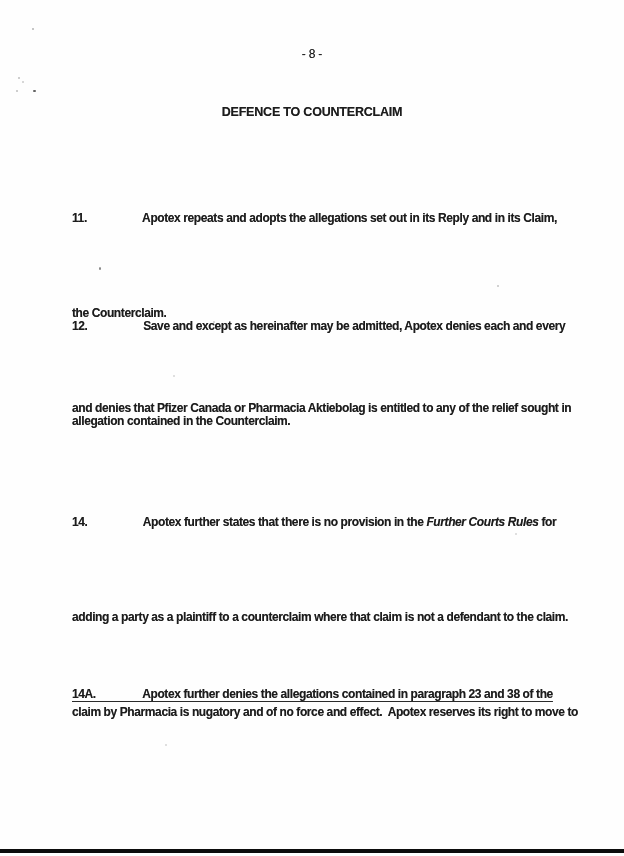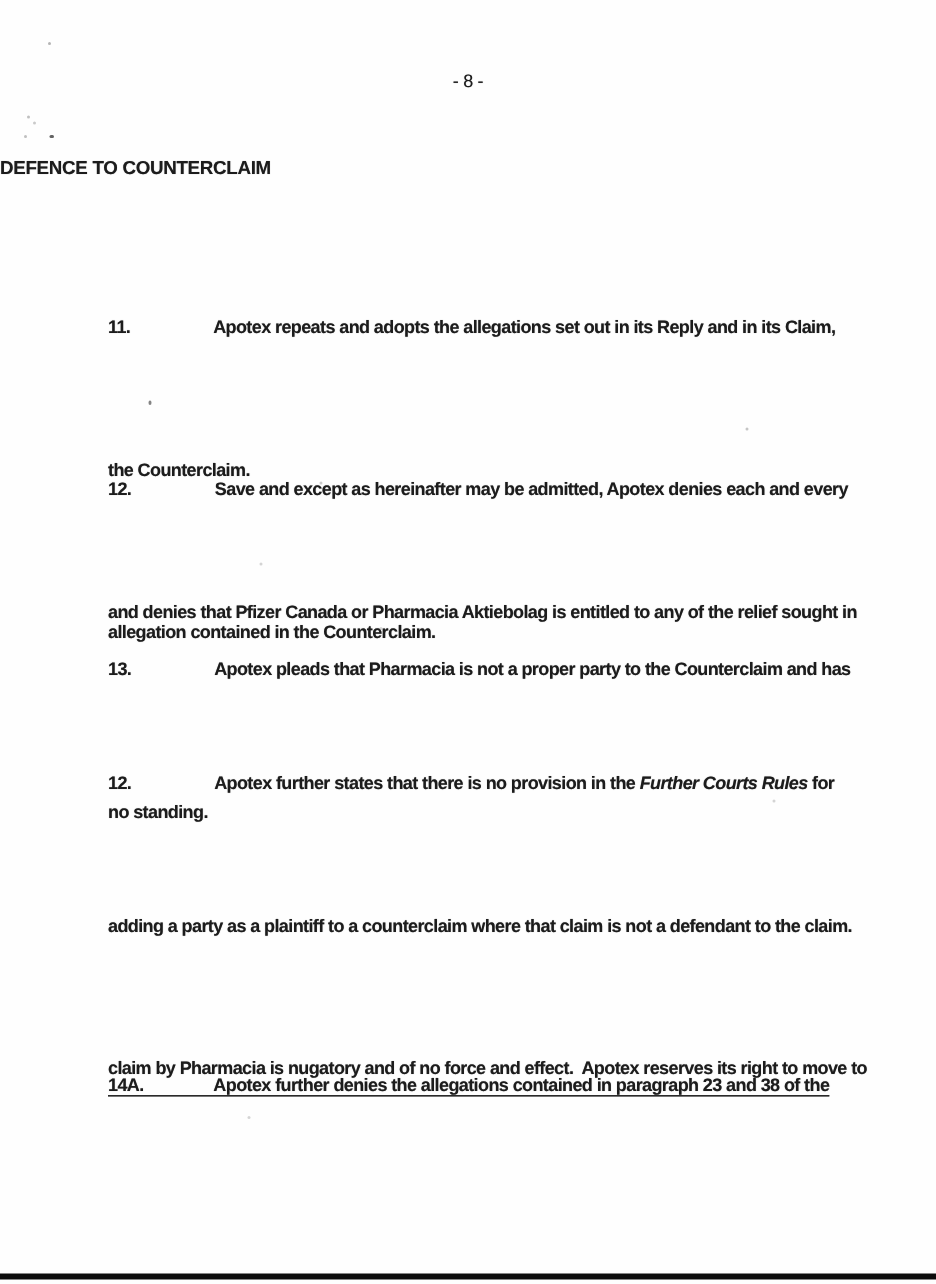--- a/index.html
+++ b/index.html
@@ -7,36 +7,35 @@
     width:624px;height:856px;position:relative;background:#ffffff;
     font-family:"Liberation Sans",sans-serif;color:#1c1c1c;overflow:hidden;
   }
   .page{position:absolute;inset:0;background:#fefefe;overflow:hidden;}
   .pageno{
     position:absolute;top:46px;left:0;width:624px;text-align:center;
     font-size:12px;line-height:16px;letter-spacing:-0.2px;
     text-shadow:0 0 0.5px rgba(30,30,30,0.55);
   }
   .title{
-    position:absolute;top:104px;left:0;width:624px;text-align:left;
+    position:absolute;top:104px;left:0;width:624px;text-align:center;
     font-weight:bold;font-size:12.5px;line-height:16px;letter-spacing:-0.2px;
     text-shadow:0 0 0.5px rgba(30,30,30,0.6);
   }
   .para{
     position:absolute;left:72px;width:520px;
     font-size:12px;line-height:31.6px;letter-spacing:-0.4px;
     white-space:pre;text-shadow:0 0 0.5px rgba(30,30,30,0.55);font-weight:bold;
   }
   .heading{font-weight:bold;}
   .underlined .line{
     text-decoration:underline;
     text-underline-offset:3px;
     text-decoration-thickness:1px;
     text-decoration-color:#2a2a2a;
-    margin-top:29px;
   }
   .italic{font-style:italic;}
   .speck{position:absolute;border-radius:50%;}
   .bottom-bar{position:absolute;left:0;top:849px;width:624px;height:4px;background:#0c0c0c;}
 </style>
 </head>
 <body>
 
 <div class="page">
 
@@ -49,27 +48,23 @@
     <div class="line">the Counterclaim.</div>
     <div class="line">and denies that Pfizer Canada or Pharmacia Aktiebolag is entitled to any of the relief sought in</div>
   </div>
 
   <div class="para" style="top:248px">
     <div class="line">12.                   Save and except as hereinafter may be admitted, Apotex denies each and every</div>
     <div class="line">allegation contained in the Counterclaim.</div>
   </div>
 
 
-  <div class="para" style="top:368px">
-    <div class="line">13.                   Apotex pleads that Pharmacia is not a proper party to the Counterclaim and has</div>
-    <div class="line">no standing.</div>
-  </div>
 
   <div class="para" style="top:444px">
-    <div class="line"><span>12.                   Apotex further states that there is no provision in the </span><span class="italic">Further Courts Rules</span><span> for</span></div>
+    <div class="line"><span>14.                   Apotex further states that there is no provision in the </span><span class="italic">Further Courts Rules</span><span> for</span></div>
     <div class="line">adding a party as a plaintiff to a counterclaim where that claim is not a defendant to the claim.</div>
     <div class="line">claim by Pharmacia is nugatory and of no force and effect.  Apotex reserves its right to move to</div>
     
   </div>
 
   <div class="para underlined" style="top:616px">
     <div class="line">14A.                Apotex further denies the allegations contained in paragraph 23 and 38 of the</div>
     
     
     

